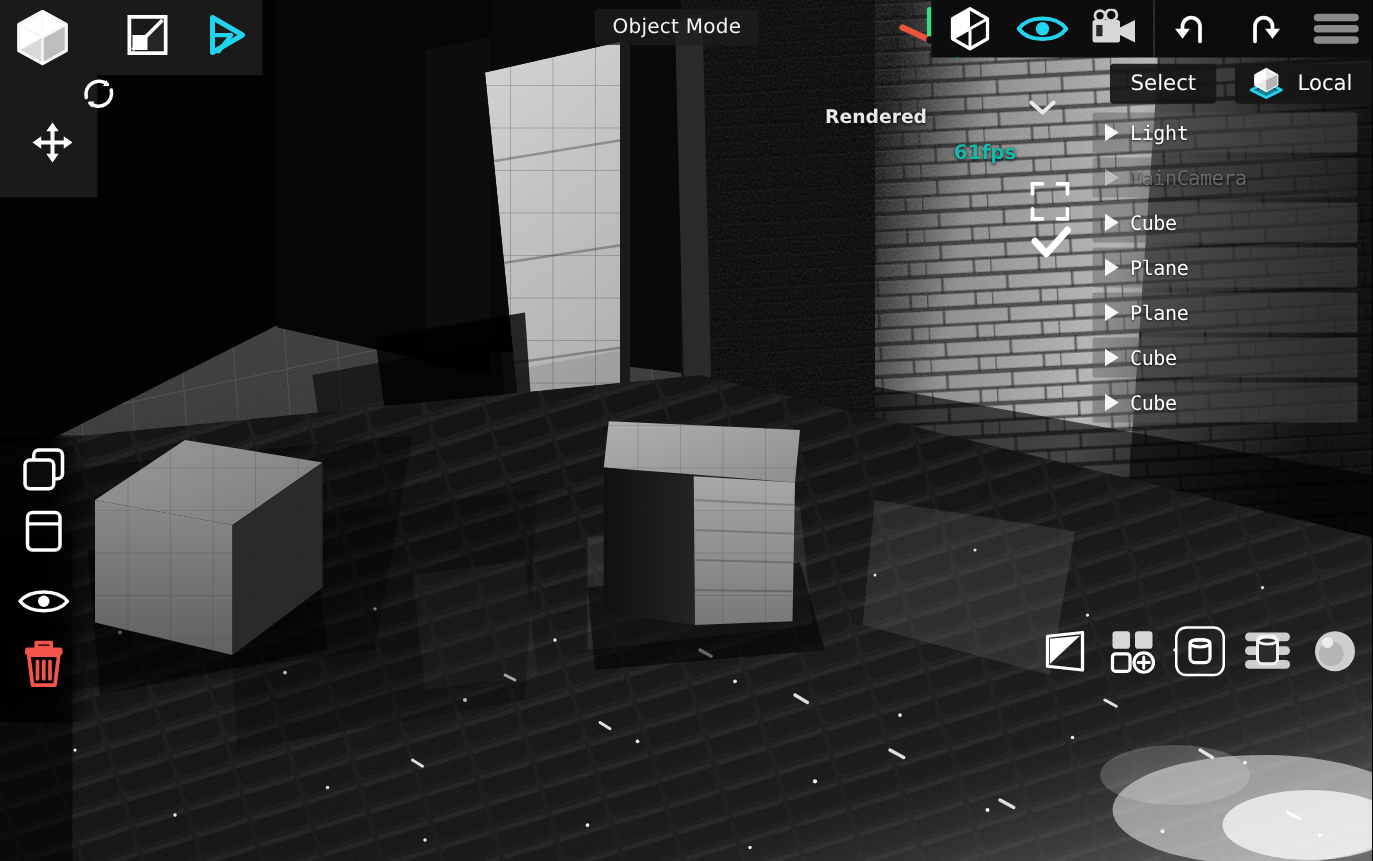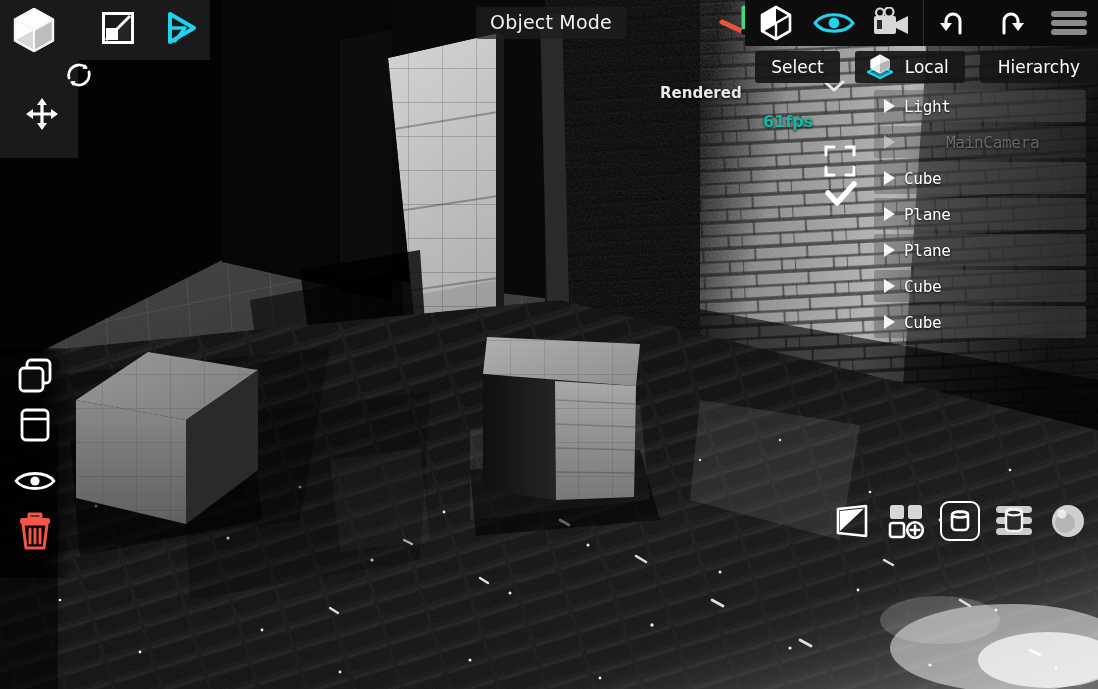--- a/index.html
+++ b/index.html
@@ -82,21 +82,21 @@
     background: #0b0b0b;
     border-left: 1px solid #2a2a2a;
   }
 
   
   #object-mode-pill {
     position: absolute; left: 476px; top: 7px;
     padding: 4px 14px 6px 14px;
     background: rgba(30,30,30,0.72);
     color: #f2f2f2;
-    font-size: 19px;
+    font-size: 16px;
     letter-spacing: 0.2px;
     border-radius: 3px;
     z-index: 21;
     white-space: nowrap;
     cursor: pointer;
   }
 
   
   #subbar {
     position: absolute; right: 0; top: 50px;
@@ -145,21 +145,21 @@
     flex: 0 0 auto;
   }
   .hier-row.dim .hier-arrow { border-left-color: rgba(255,255,255,0.42); }
   .hier-label {
     color: #ffffff;
     font-family: "DejaVu Sans Mono", monospace;
     font-size: 16px;
     letter-spacing: -0.3px;
     text-shadow: 0 1px 2px rgba(0,0,0,0.8);
   }
-  .hier-row.dim .hier-label { color: rgba(190,190,190,0.45); padding-left: 42px; }
+  .hier-row.dim .hier-label { color: rgba(190,190,190,0.45); }
 
   
   #status-rendered {
     position: absolute; left: 660px; top: 84px;
     color: #e8e8e8; font-size: 15px; font-weight: bold;
     text-shadow: 0 1px 3px #000;
     z-index: 15;
   }
   #status-fps {
     position: absolute; left: 763px; top: 112px;
@@ -556,23 +556,20 @@
         <svg width="34" height="28" viewBox="0 0 34 28">
           <path d="M17 13 L29 19 L17 25 L5 19 Z" fill="none" stroke="#22d3ee" stroke-width="2.4" stroke-linejoin="round"></path>
           <path d="M17 15 L26 19.5 L17 24 L8 19.5 Z" fill="#22d3ee" opacity="0.55"></path>
           <path d="M17 2 L26 7 L26 15 L17 20 L8 15 L8 7 Z" fill="#e8e8e8" stroke="#fff" stroke-width="1.4" stroke-linejoin="round"></path>
           <path d="M17 2 L17 11 L8 15 L8 7 Z" fill="#ffffff"></path>
           <path d="M17 11 L26 7 L26 15 L17 20 Z" fill="#b4b4b4"></path>
         </svg>
       </span>
       <span>Local</span>
     </div>
-    <div class="subbar-btn" id="btn-hierarchy">
-      <span>Hierarchy</span>
-    </div>
   </div>
 
   <div id="status-rendered">Rendered</div>
   <div id="status-fps">61fps</div>
 
   <div id="check-small">
     <svg width="24" height="16" viewBox="0 0 24 16">
       <path d="M3 4 L12 12 L21 4" fill="none" stroke="#e9e9e9" stroke-width="3" stroke-linecap="round" stroke-linejoin="round"></path>
     </svg>
   </div>

